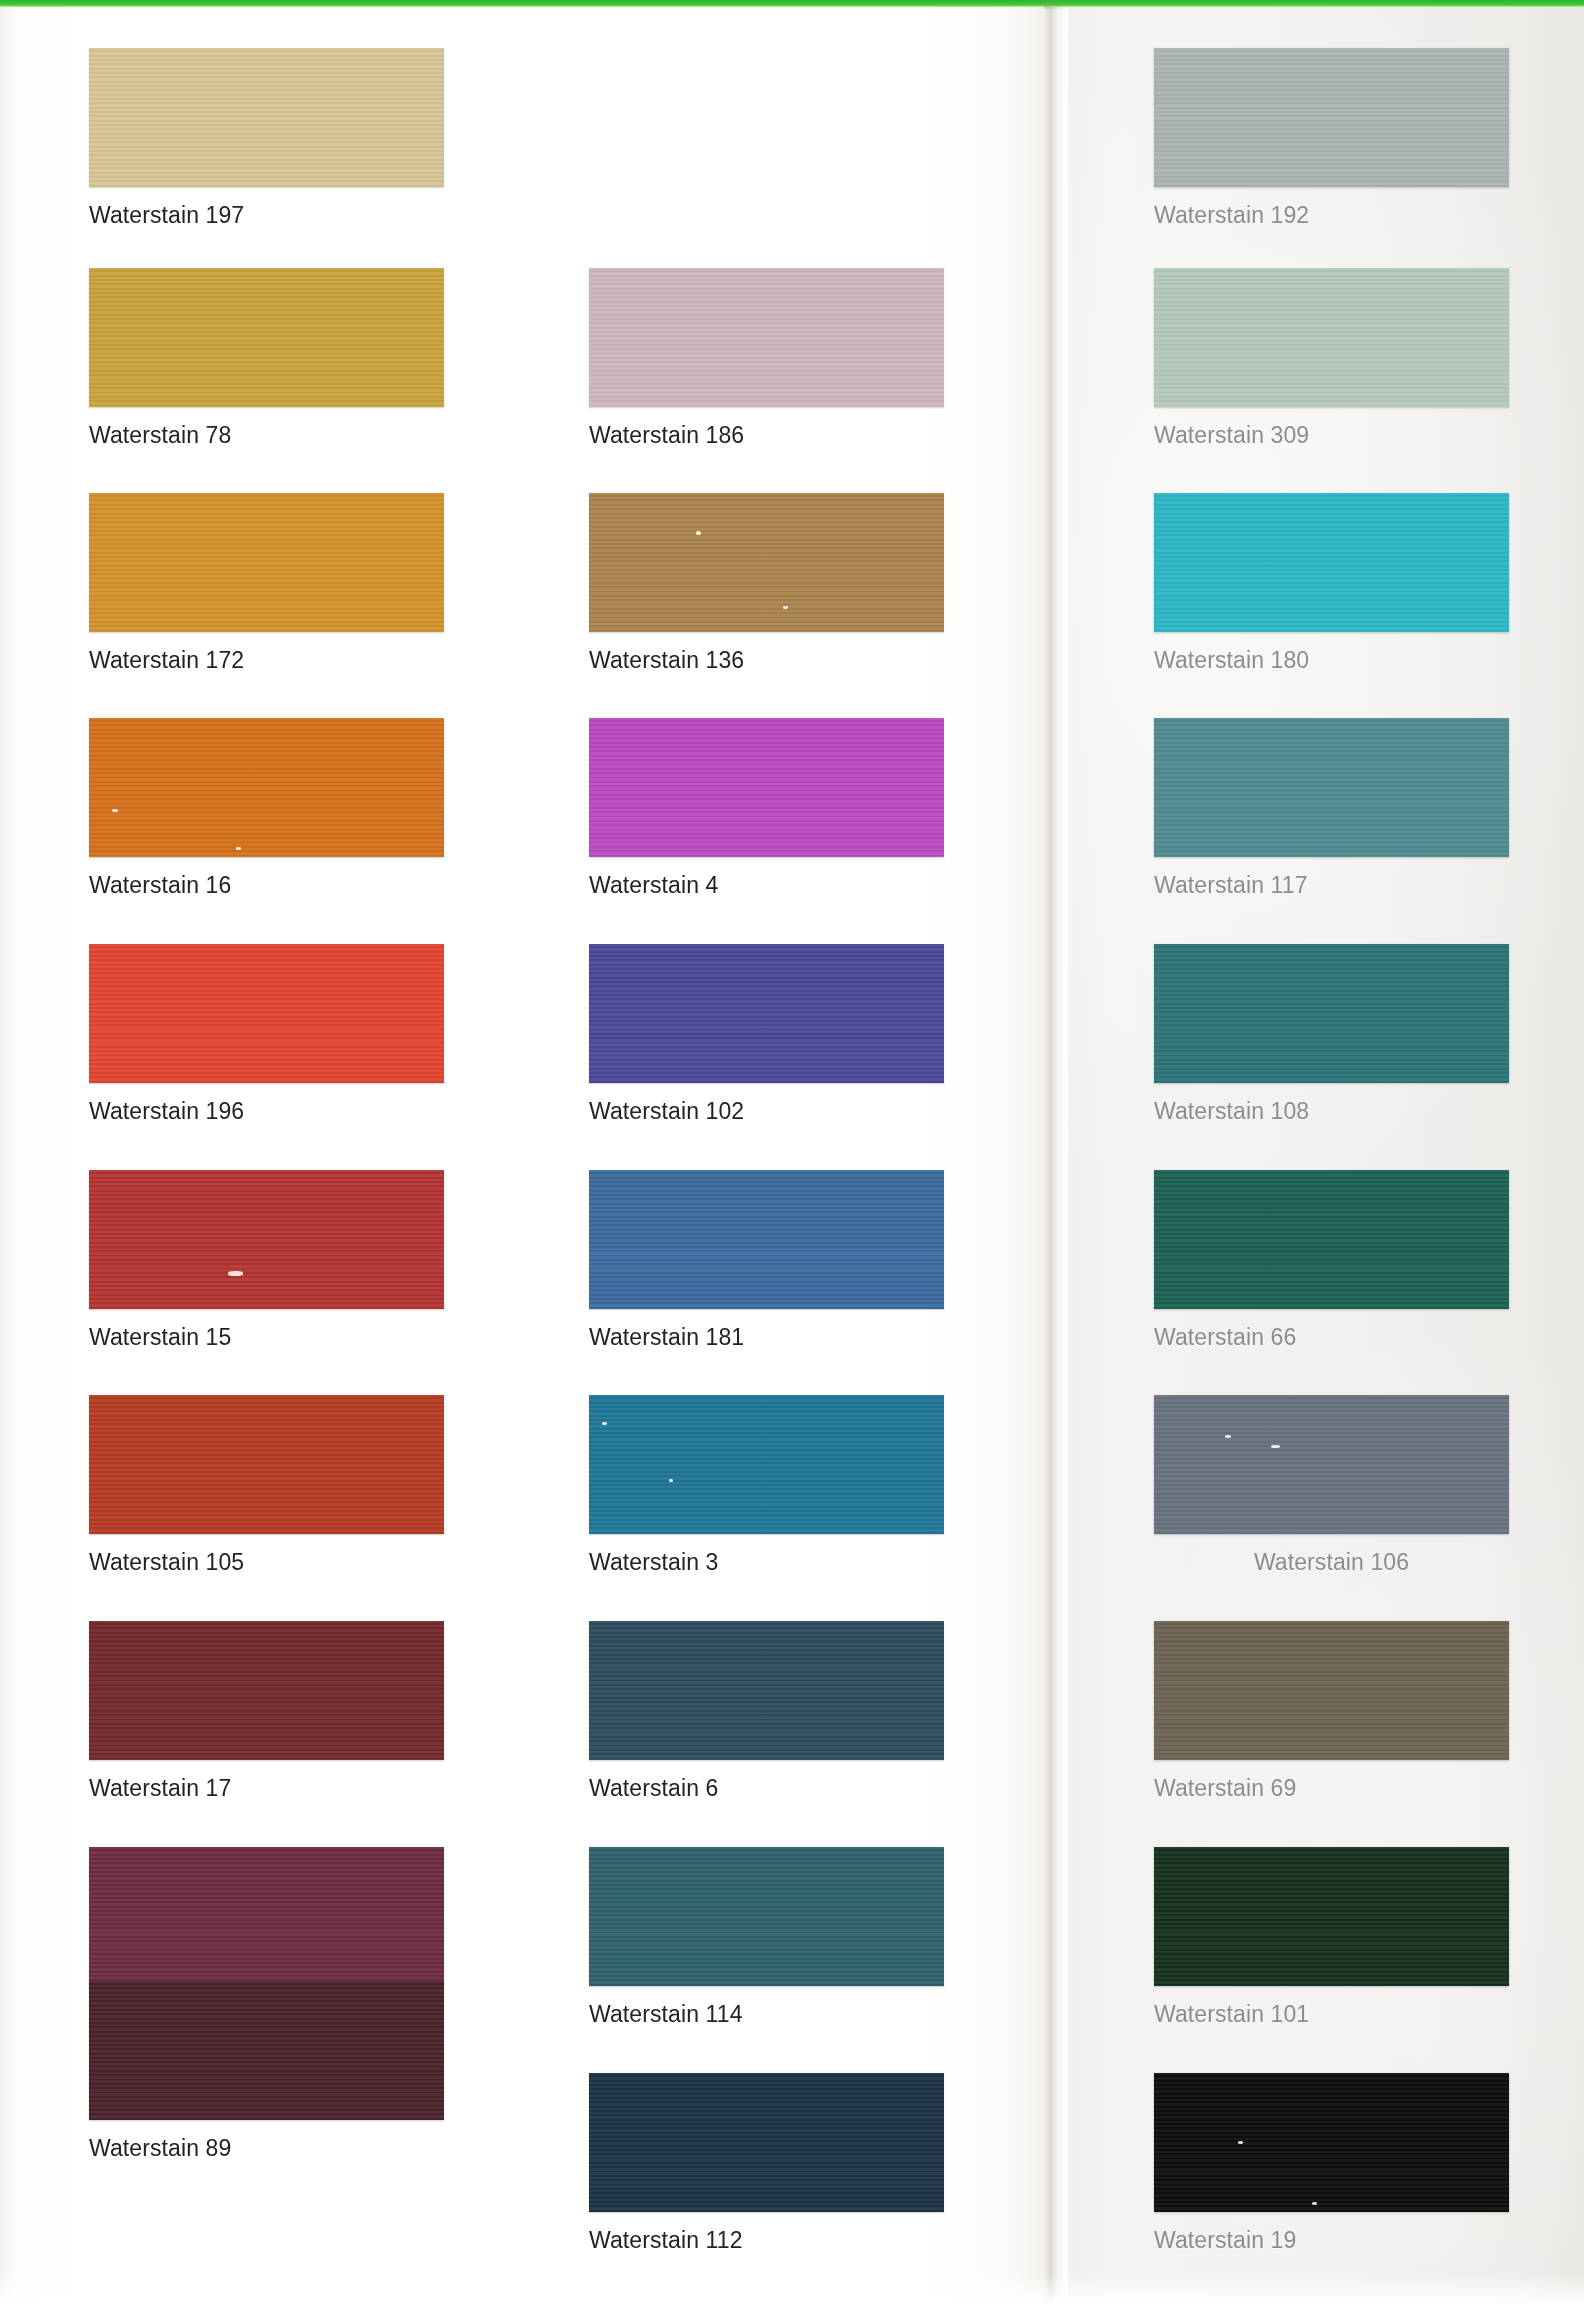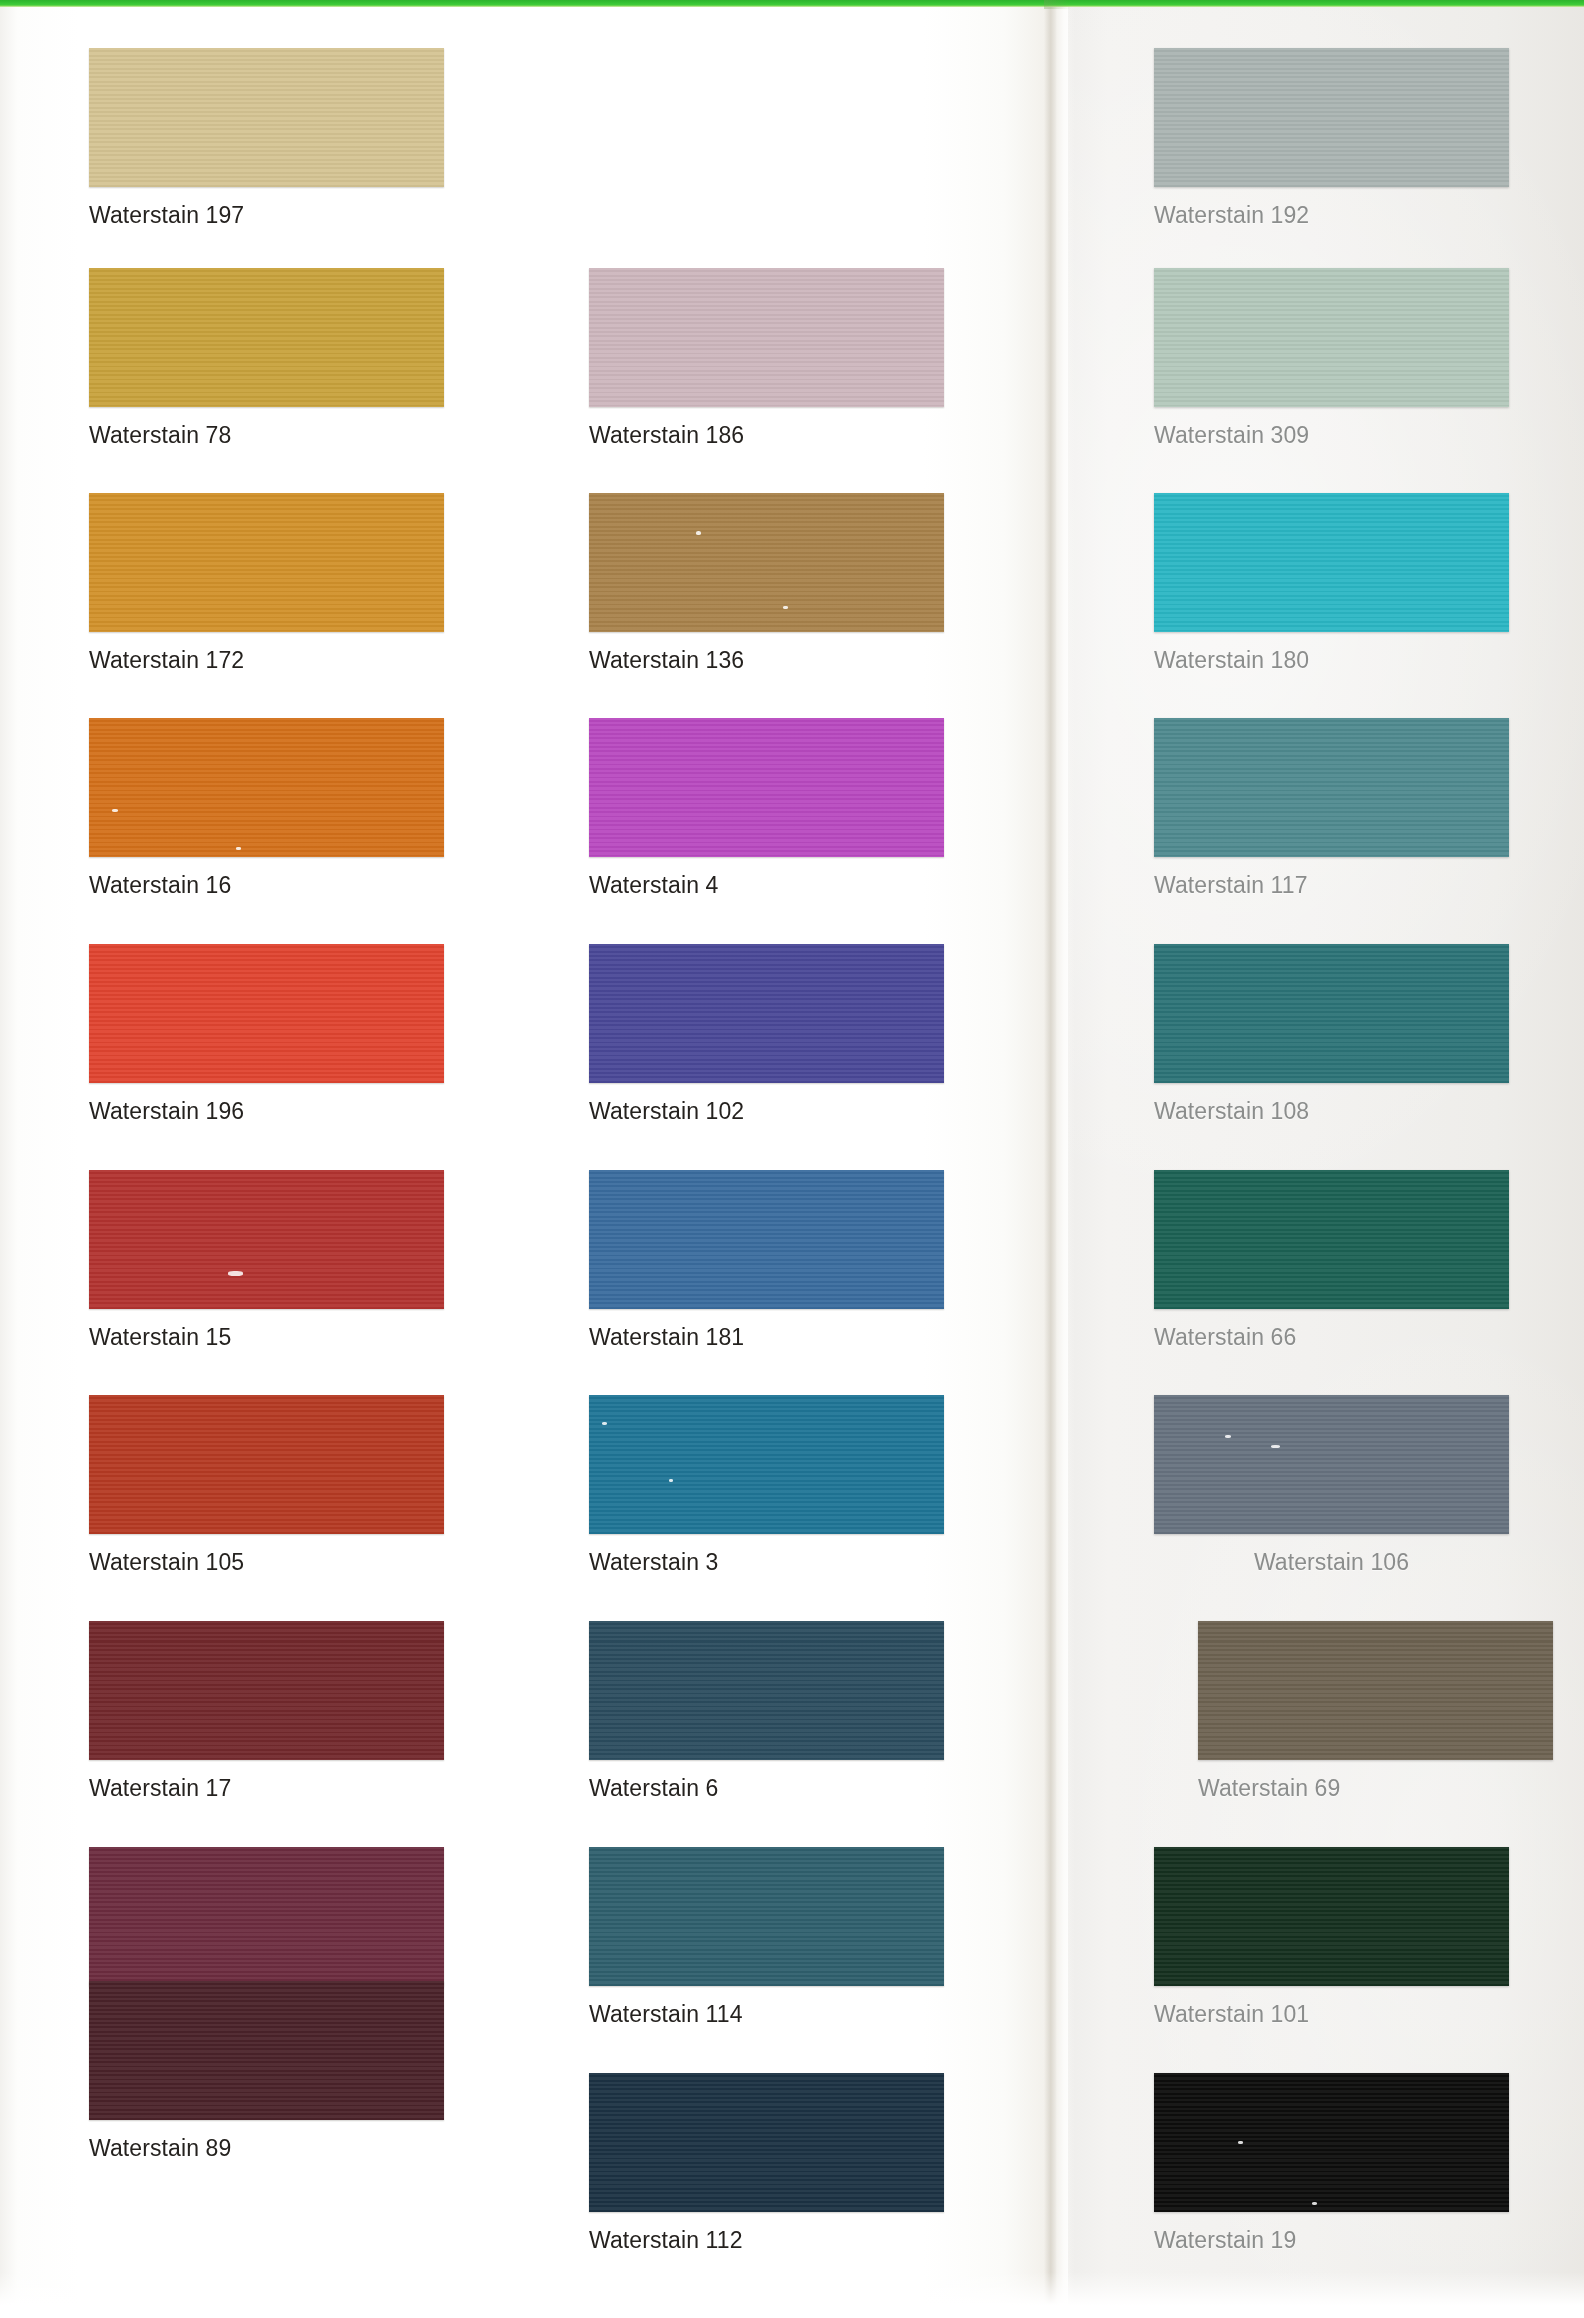--- a/index.html
+++ b/index.html
@@ -236,21 +236,21 @@
         <div class="chip-label">Waterstain 106</div>
       </div>
       <div class="cell" style="left: 89px; top: 1621px;">
         <div class="chip" title="Waterstain 17" style="background: rgb(114, 40, 44);"></div>
         <div class="chip-label">Waterstain 17</div>
       </div>
       <div class="cell" style="left: 589px; top: 1621px;">
         <div class="chip" title="Waterstain 6" style="background: rgb(43, 76, 94);"></div>
         <div class="chip-label">Waterstain 6</div>
       </div>
-      <div class="cell col3" style="left: 1154px; top: 1621px; margin-left: 44px;">
+      <div class="cell col3" style="left: 1154px; top: 1621px;">
         <div class="chip" title="Waterstain 69" style="background: rgb(109, 98, 81);"></div>
         <div class="chip-label">Waterstain 69</div>
       </div>
       <div class="cell" style="left: 89px; top: 1847px;">
         <div class="chip" title="Waterstain 176" style="background: rgb(108, 44, 63);"></div>
         <div class="chip-label">Waterstain 176</div>
       </div>
       <div class="cell" style="left: 589px; top: 1847px;">
         <div class="chip" title="Waterstain 114" style="background: rgb(47, 95, 109);"></div>
         <div class="chip-label">Waterstain 114</div>

